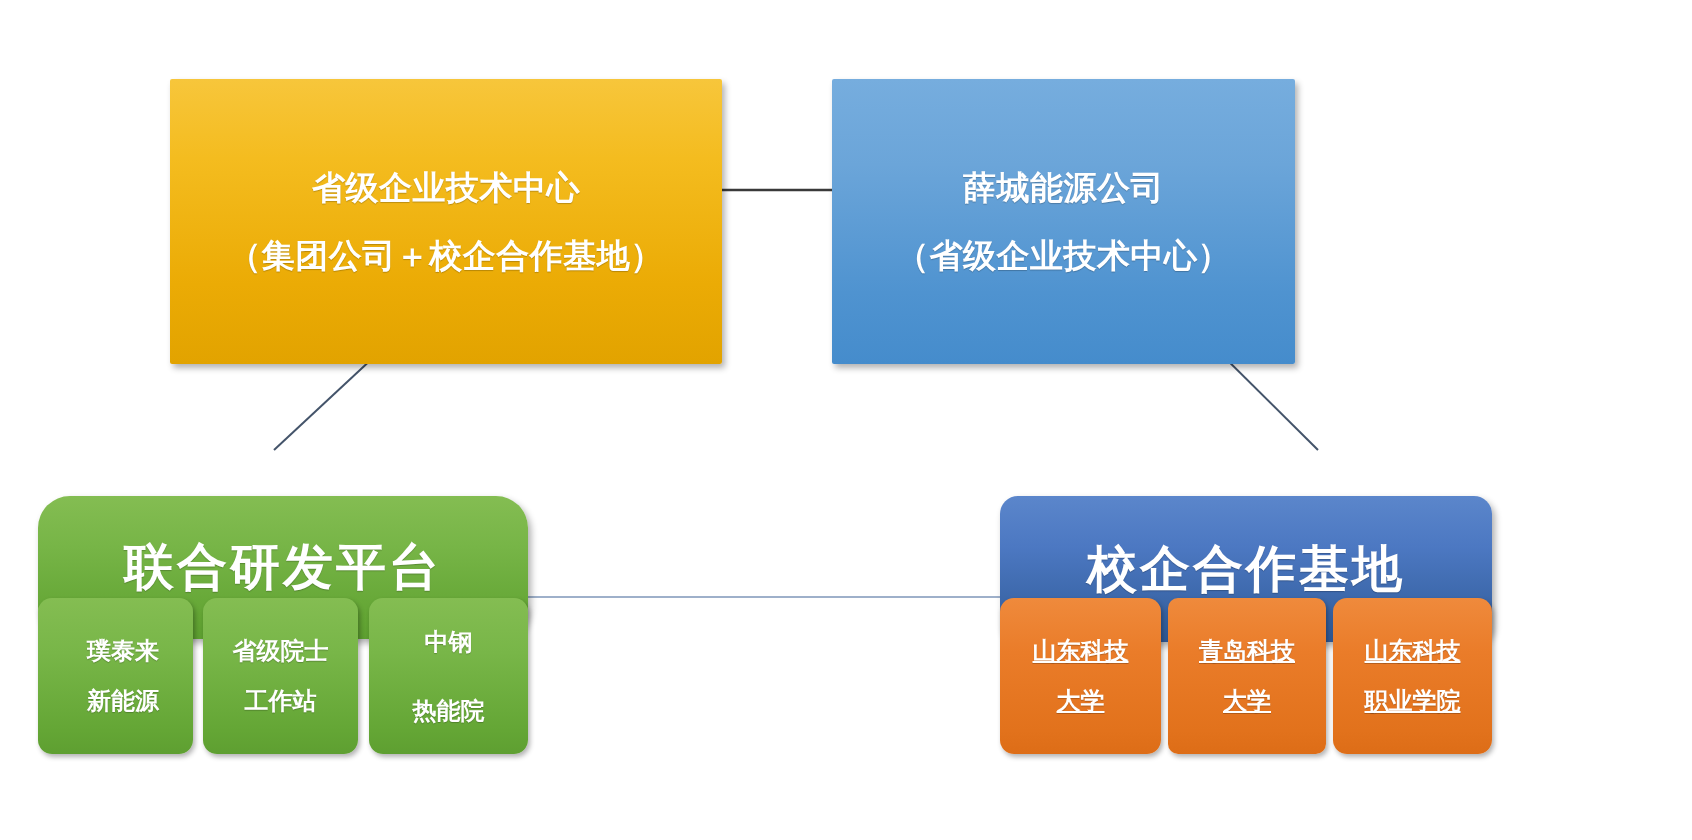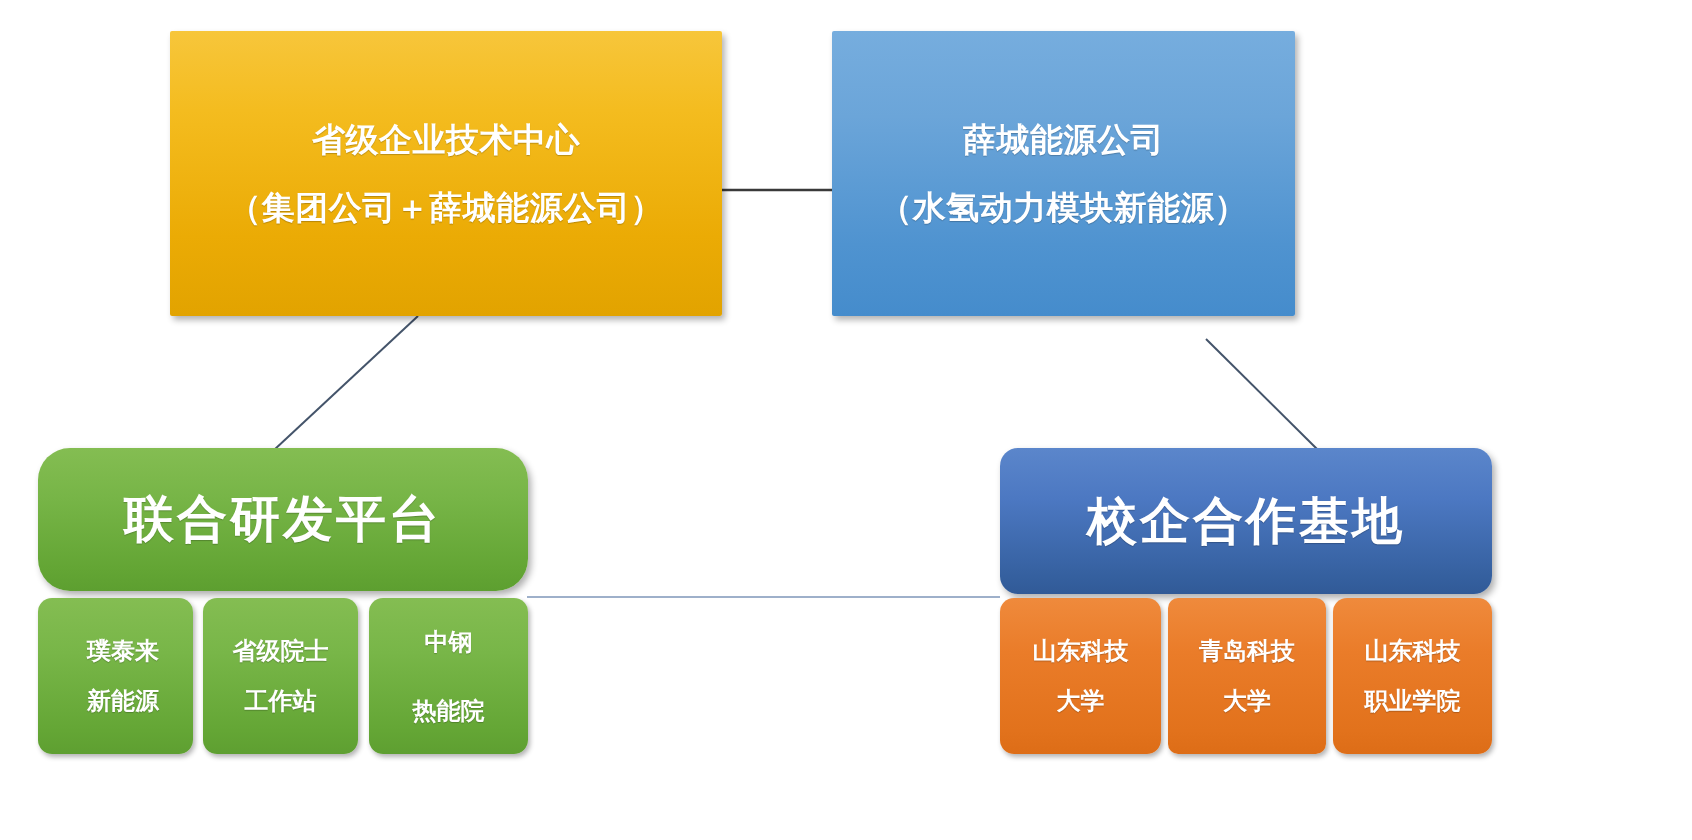--- a/index.html
+++ b/index.html
@@ -30,20 +30,21 @@
     display: flex;
     flex-direction: column;
     align-items: center;
     justify-content: center;
     color: #ffffff;
     font-weight: bold;
     text-align: center;
     letter-spacing: 0.5px;
     line-height: 1.25;
     text-shadow: 0 1px 1px rgba(0,0,0,0.22);
+    margin-top: 48px;
   }
 
   
   .node--yellow {
     left: 170px; top: 31px;
     width: 552px; height: 285px;
     background: linear-gradient(180deg, #f7c63b 0%, #f4bc1f 28%, #ebab05 72%, #e2a300 100%);
     border-radius: 2px;
     box-shadow: 3px 4px 6px rgba(0,0,0,0.30);
     font-size: 33px;
@@ -97,20 +98,21 @@
     text-shadow: 0 1px 1px rgba(0,0,0,0.22);
     top: 598px;
     height: 156px;
   }
   .chip .l1 { margin-bottom: 22px; }
   .chip--green {
     background: linear-gradient(180deg, #84bd52 0%, #78b648 35%, #64a635 85%, #5e9f31 100%);
   }
   .chip--orange {
     background: linear-gradient(180deg, #ef8a3c 0%, #ea7c29 35%, #e2721c 85%, #dd6d17 100%);
+    text-decoration: underline;
   }
   .chip-g1 { left: 38px;  width: 155px; padding-left: 15px; }
   .chip-g2 { left: 203px; width: 155px; }
   .chip-g3 { left: 369px; width: 159px; gap: 19px; }
   .chip-o1 { left: 1000px; width: 161px; }
   .chip-o2 { left: 1168px; width: 158px; border-radius: 10px; }
   .chip-o3 { left: 1333px; width: 159px; }
 </style>
 </head>
 <body>
@@ -119,26 +121,26 @@
 
   <svg class="conn-layer" viewBox="0 0 1692 840" xmlns="http://www.w3.org/2000/svg">
     <line x1="722" y1="190" x2="833" y2="190" stroke="#3A3A3A" stroke-width="2.6"></line>
     <line x1="418" y1="316" x2="274" y2="450" stroke="#44546A" stroke-width="2"></line>
     <line x1="1206" y1="339" x2="1318" y2="450" stroke="#44546A" stroke-width="2"></line>
     <line x1="527" y1="597" x2="1000" y2="597" stroke="#7E96B8" stroke-width="1.6"></line>
   </svg>
 
   <div class="node node--yellow">
     <div class="line1">省级企业技术中心</div>
-    <div class="line2">（集团公司＋薛城能源公司）</div>
+    <div class="line2">（集团公司＋校企合作基地）</div>
   </div>
 
   <div class="node node--lightblue">
     <div class="line1">薛城能源公司</div>
-    <div class="line2">（水氢动力模块新能源）</div>
+    <div class="line2">（省级企业技术中心）</div>
   </div>
 
   <div class="node node--green-main">
     <div>联合研发平台</div>
   </div>
 
   <div class="node node--blue-main">
     <div>校企合作基地</div>
   </div>
 

